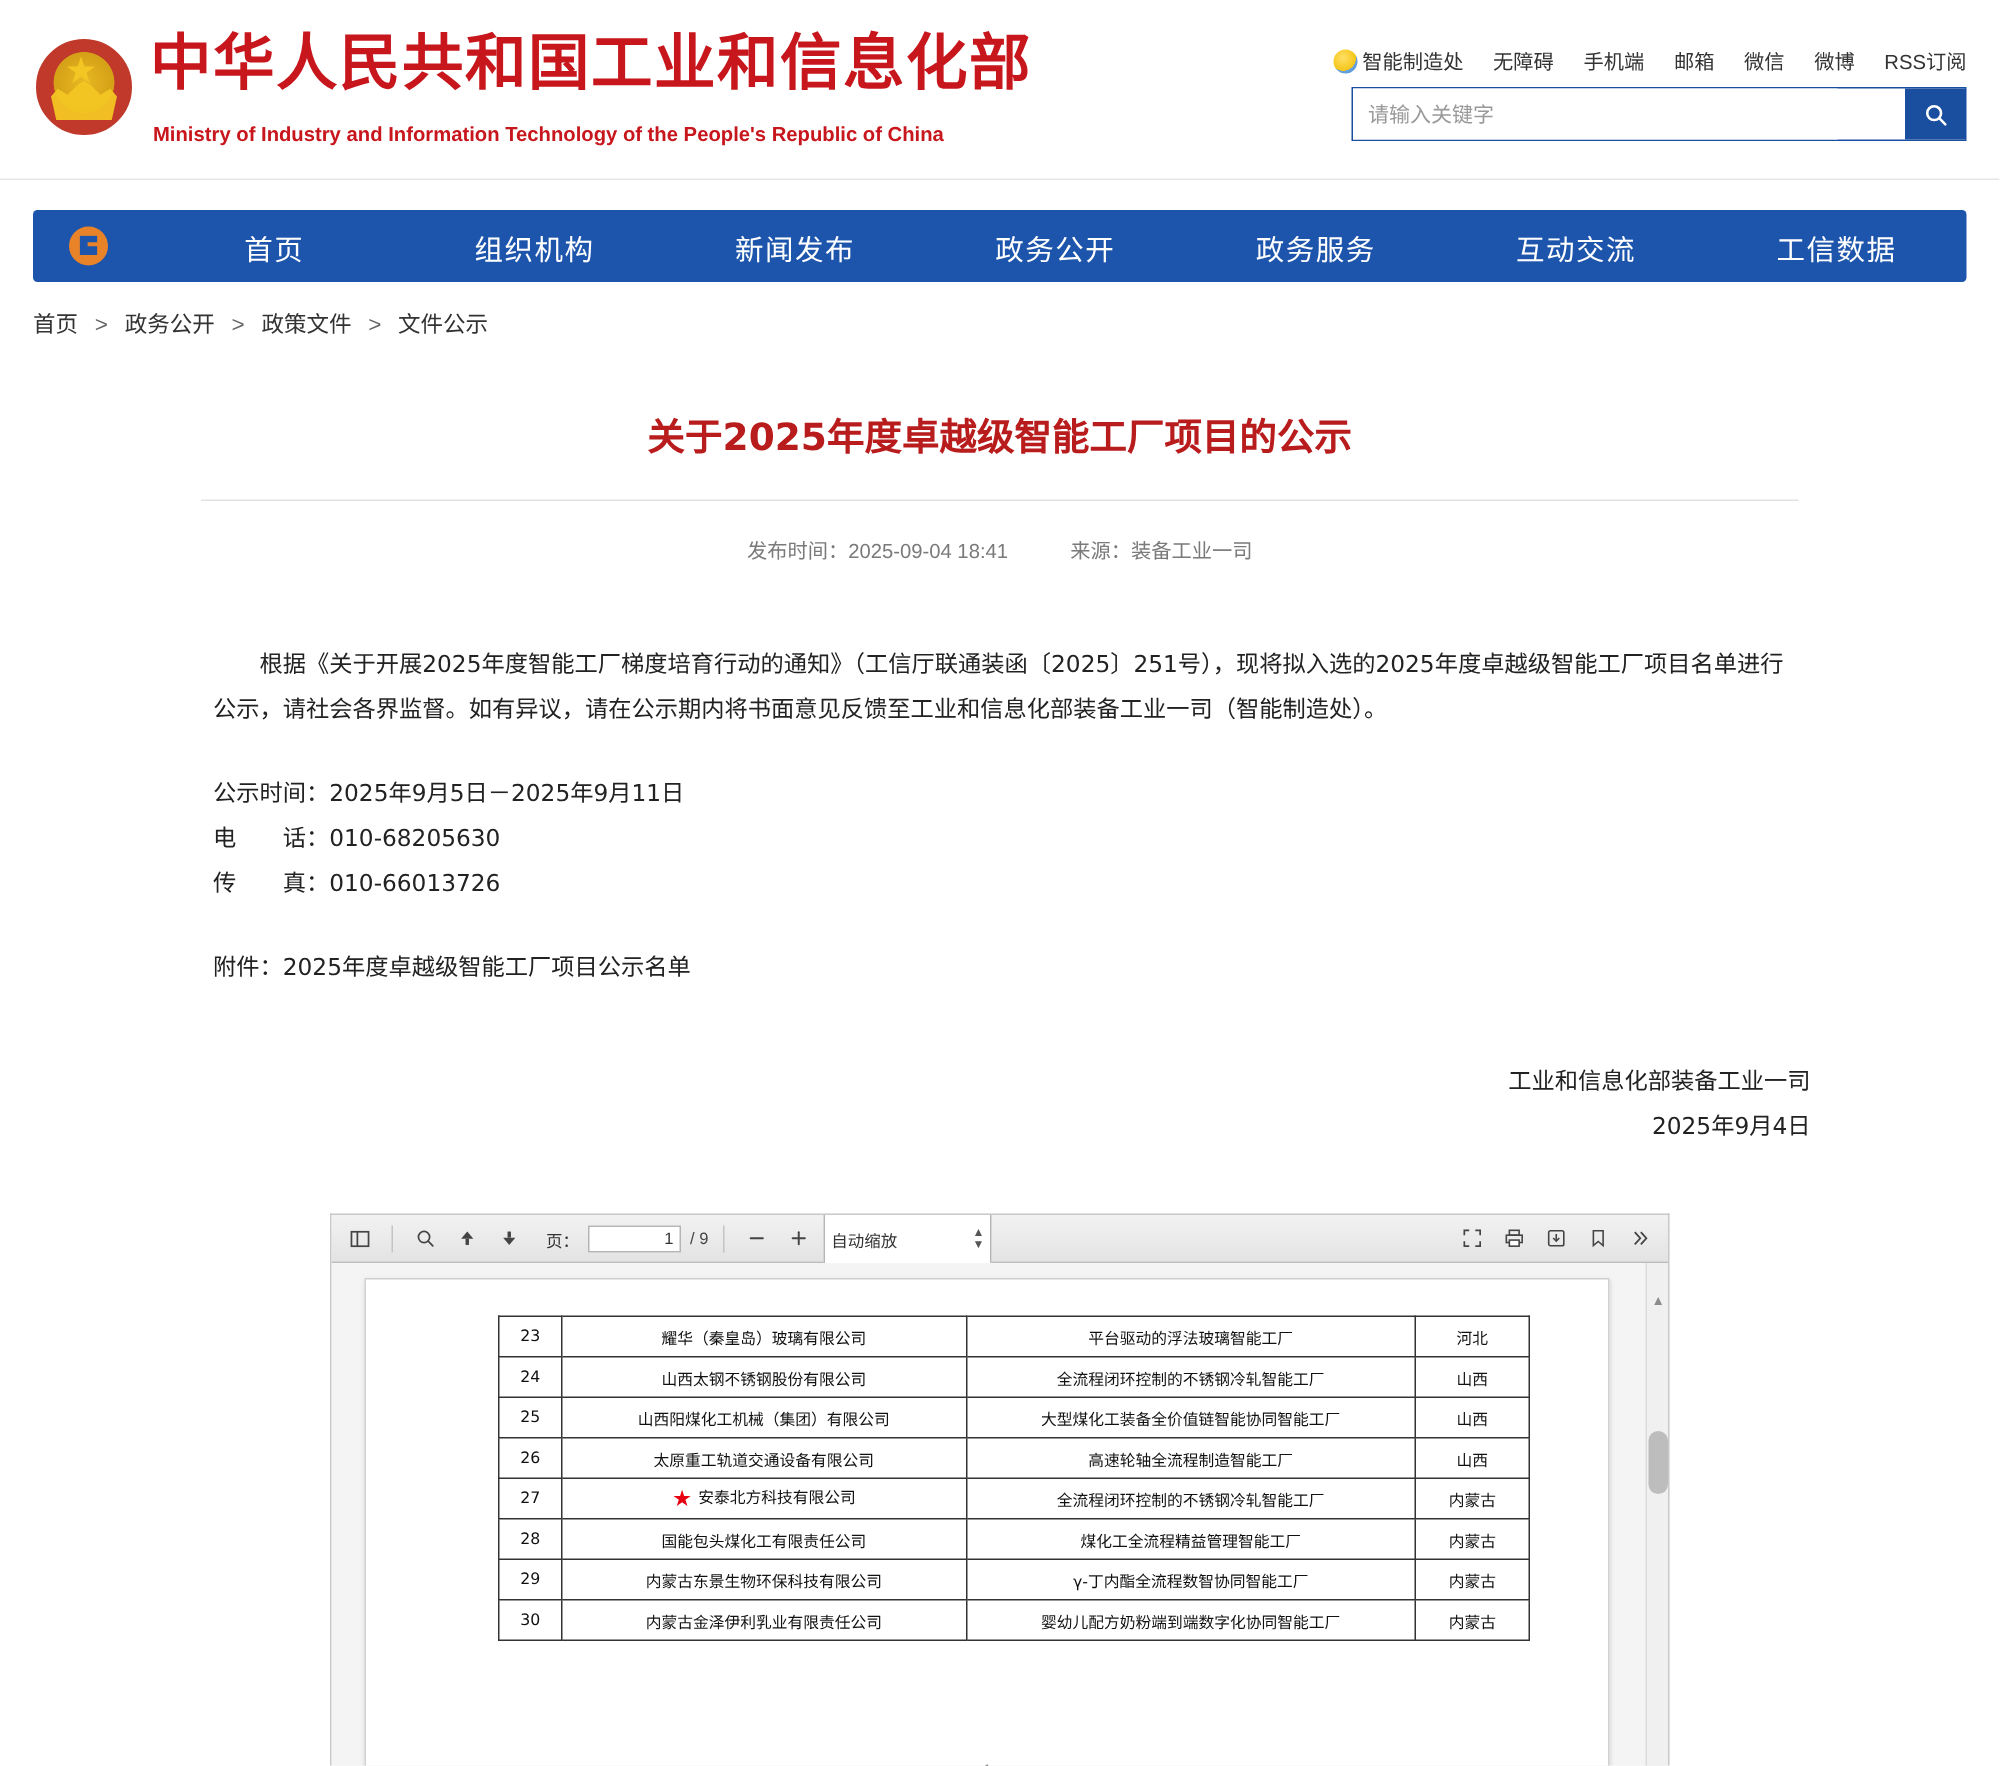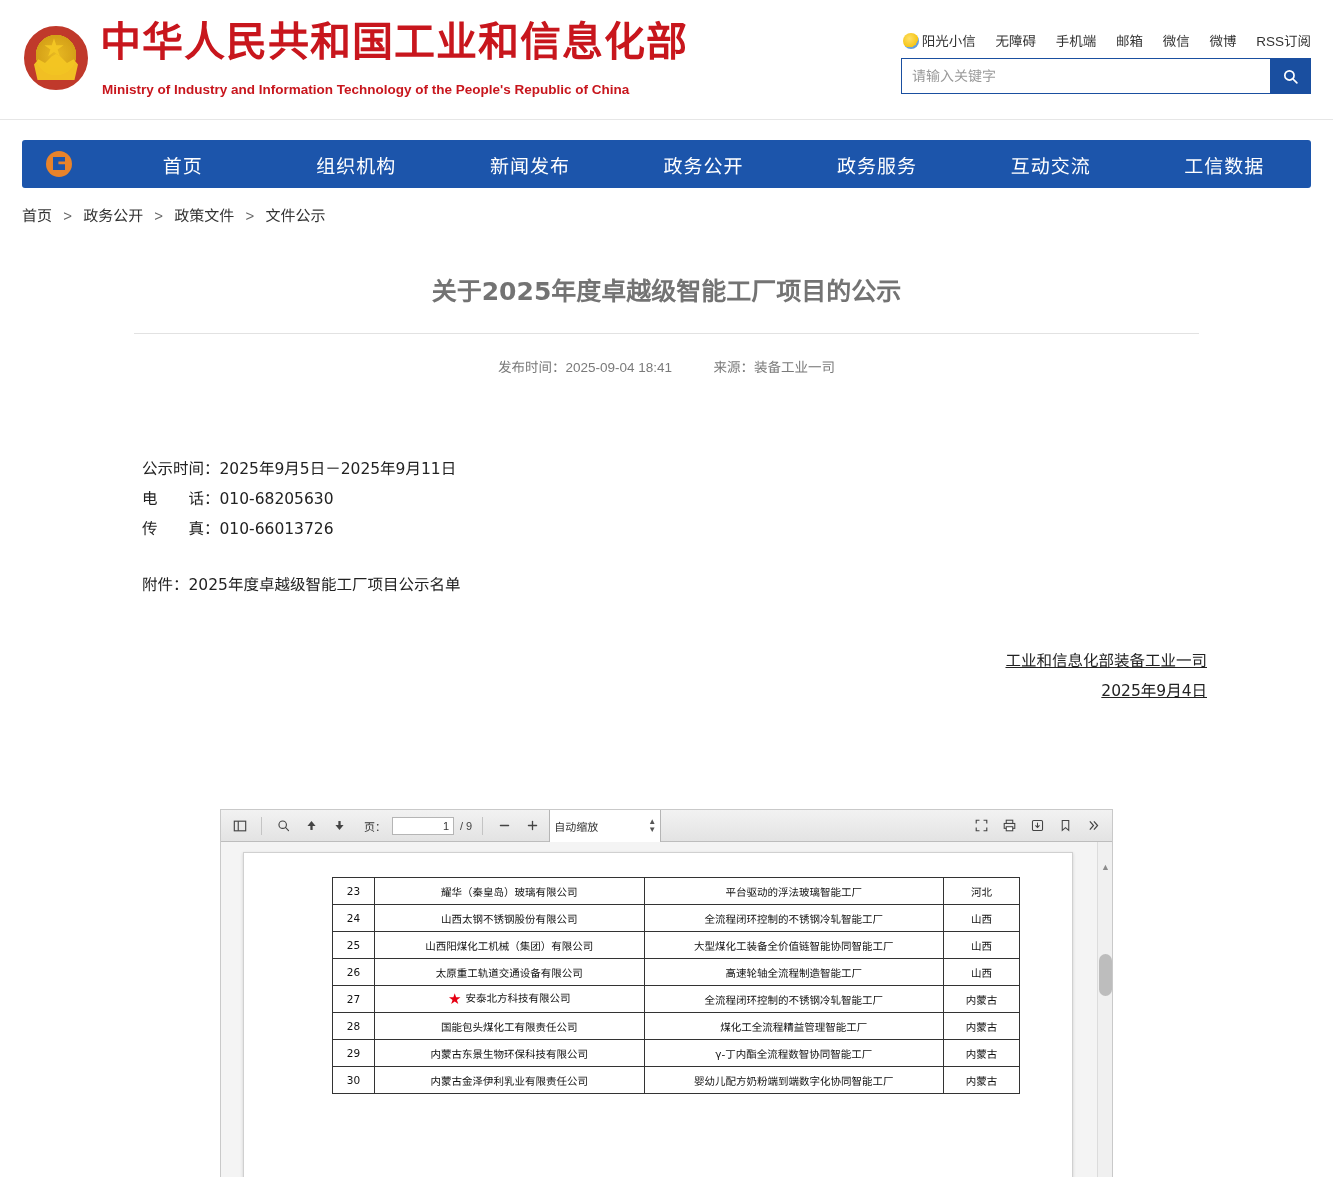--- a/index.html
+++ b/index.html
@@ -150,21 +150,21 @@
   .breadcrumb .crumb { cursor: pointer; }
 
   
   .article-wrap {
     margin: 0 120px;
   }
   .art-title {
     text-align: center;
     font-size: 25px;
     font-weight: bold;
-    color: #737373;
+    color: #b91c1c;
     margin-top: 34px;
     font-family: "DejaVu Sans", sans-serif;
   }
   .art-divider {
     border-top: 1px solid #e2e2e2;
     margin: 26px 14px 0 14px;
   }
   .art-meta {
     text-align: center;
     color: #7a7a7a;
@@ -182,21 +182,20 @@
   .art-body p { margin: 0; }
   .indent { text-indent: 2em; }
   .block-gap { height: 26px; }
   .sign {
     margin-top: 46px;
     text-align: right;
     font-size: 15.5px;
     line-height: 30px;
     font-family: "DejaVu Sans", sans-serif;
     padding-right: 6px;
-    text-decoration: underline;
   }
 
   
   .pdf-viewer {
     position: absolute;
     left: 220px; top: 809px;
     width: 893px; height: 368px;
     background: #f4f4f4;
     border: 1px solid #c9c9c9;
     border-bottom: 0;
@@ -321,21 +320,21 @@
 <div class="header">
   <div class="emblem">
     <div class="circle"></div>
     <div class="star">★</div>
     <div class="gear"></div>
   </div>
   <div class="title-cn">中华人民共和国工业和信息化部</div>
   <div class="title-en">Ministry of Industry and Information Technology of the People's Republic of China</div>
 
   <div class="toplinks">
-    <span class="link"><span class="sun-icon"></span><span>阳光小信</span></span>
+    <span class="link"><span class="sun-icon"></span><span>智能制造处</span></span>
     <span class="link">无障碍</span>
     <span class="link">手机端</span>
     <span class="link">邮箱</span>
     <span class="link">微信</span>
     <span class="link">微博</span>
     <span class="link">RSS订阅</span>
   </div>
 
   <div class="searchbox">
     <input type="text" placeholder="请输入关键字" style="">
@@ -374,20 +373,21 @@
 <div class="article-wrap">
   <div class="art-title">关于2025年度卓越级智能工厂项目的公示</div>
   <div class="art-divider"></div>
   <div class="art-meta">
     <span>发布时间：</span><span>2025-09-04 18:41</span>
     <span class="gap"></span>
     <span>来源：</span><span>装备工业一司</span>
   </div>
 
   <div class="art-body">
+    <p class="indent">根据《关于开展2025年度智能工厂梯度培育行动的通知》（工信厅联通装函〔2025〕251号），现将拟入选的2025年度卓越级智能工厂项目名单进行公示，请社会各界监督。如有异议，请在公示期内将书面意见反馈至工业和信息化部装备工业一司（智能制造处）。</p>
     <div class="block-gap"></div>
     <p>公示时间：2025年9月5日－2025年9月11日</p>
     <p>电　　话：010-68205630</p>
     <p>传　　真：010-66013726</p>
     <div class="block-gap"></div>
     <p>附件：2025年度卓越级智能工厂项目公示名单</p>
   </div>
 
   <div class="sign">
     <div>工业和信息化部装备工业一司</div>

